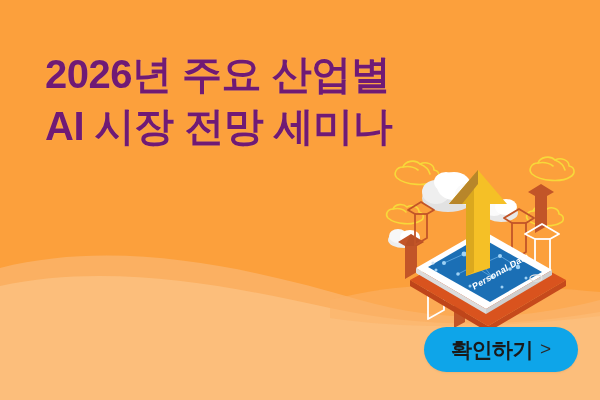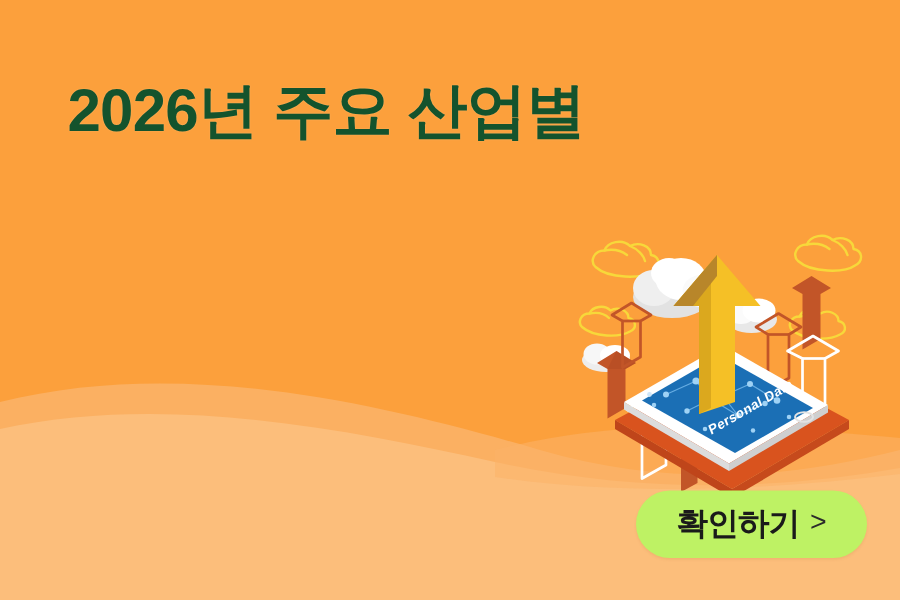--- a/index.html
+++ b/index.html
@@ -29,40 +29,40 @@
     width: 600px;
     height: 400px;
     display: block;
   }
   
   .headline {
     position: absolute;
     left: 45px;
     top: 48px;
     z-index: 6;
-    color: #14532d;
+    color: #701a75;
   }
   .headline .line {
     display: block;
     font-size: 40px;
     line-height: 52px;
     font-weight: 700;
     letter-spacing: -0.5px;
     white-space: nowrap;
     text-shadow: 0 0 1px rgba(255,255,255,0.25);
   }
   
   .cta {
     position: absolute;
     left: 424px;
     top: 327px;
     width: 154px;
     height: 45px;
     border-radius: 23px;
-    background: #bef264;
+    background: #0ea5e9;
     display: flex;
     align-items: center;
     justify-content: center;
     gap: 7px;
     z-index: 8;
     cursor: pointer;
     box-shadow: 0 1px 2px rgba(150,80,20,0.10);
   }
   .cta-label {
     font-size: 21px;
@@ -110,20 +110,21 @@
 
     <path d="M0,268 C120,238 250,268 360,300 C450,326 530,318 600,300 L600,400 L0,400 Z" fill="#fbb062"></path>
 
     <path d="M0,286 C110,262 230,286 330,308 C430,330 520,326 600,312 L600,400 L0,400 Z" fill="#fcbe7b"></path>
 
     <path d="M330,300 C400,282 470,280 600,292 L600,316 C500,328 410,330 330,318 Z" fill="#fbb268" opacity="0.55"></path>
   </svg>
 
   <div class="headline">
     <span class="line">2026년 주요 산업별</span>
+    <span class="line">AI 시장 전망 세미나</span>
   </div>
 
   <div class="illustration">
     <svg width="230" height="185" viewBox="0 0 230 185" aria-hidden="true">
 
       <g fill="none" stroke="#f7d83a" stroke-width="1.6" stroke-linejoin="round" stroke-linecap="round">
         <g>
           <path d="M27,28 C23,24 26,17 33,17 C35,11 45,9 50,14 C56,11 64,14 64,20
                    C70,21 71,28 65,31 C58,36 36,36 27,28 Z"></path>
           <path d="M33,17 C38,16 44,17 48,20"></path>

